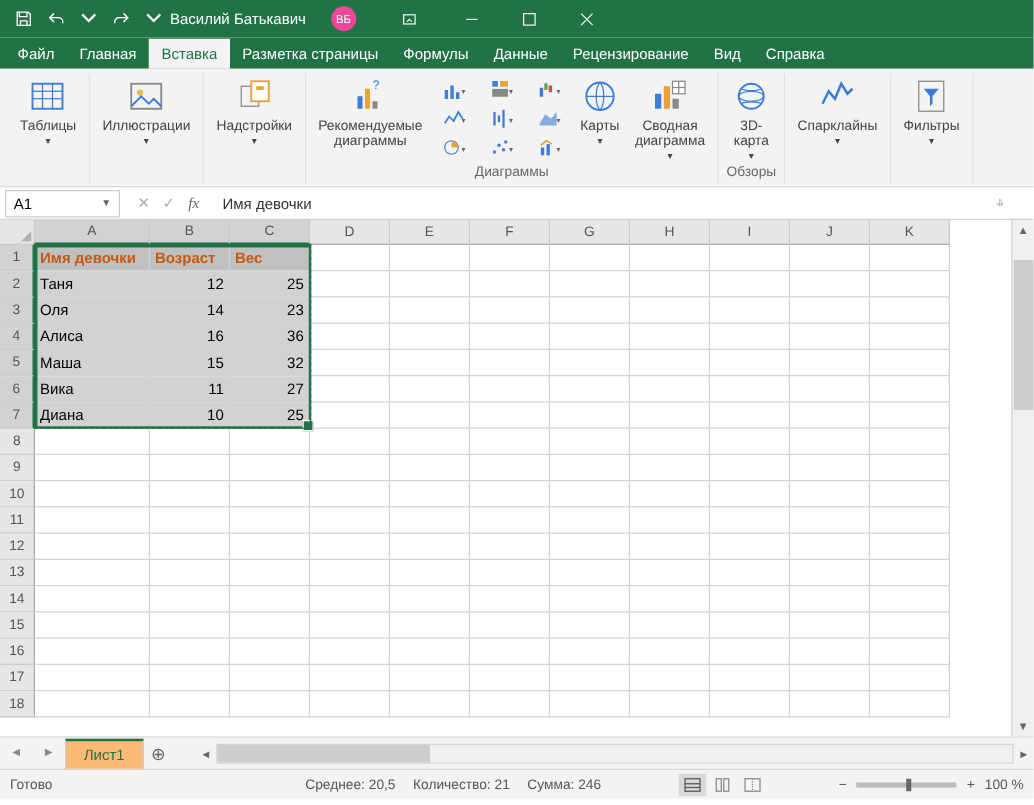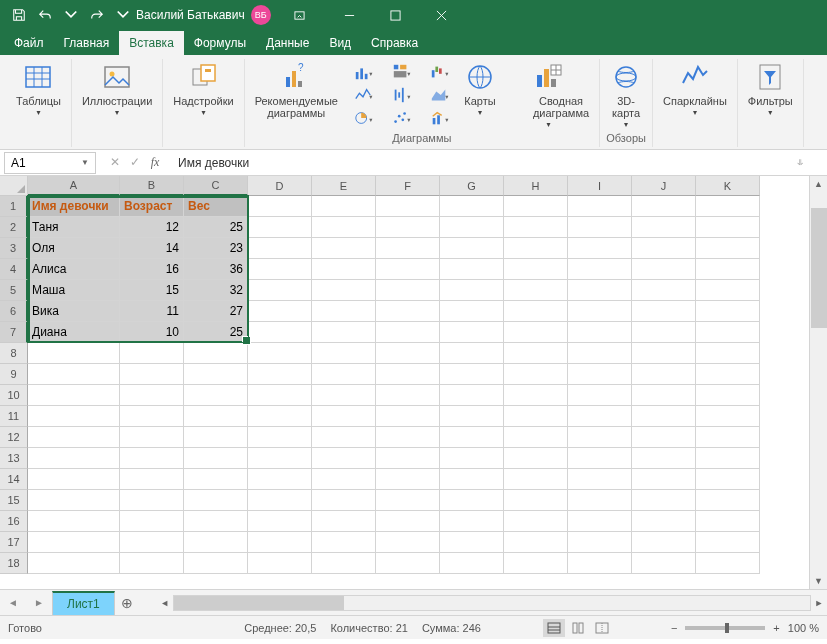--- a/index.html
+++ b/index.html
@@ -4,21 +4,21 @@
 <style>
 * { margin:0; padding:0; box-sizing:border-box; font-family:"Segoe UI",Arial,sans-serif; }
 body { background:#fff; width:827px; height:644px; overflow:hidden; user-select:none; }
 
 
 .titlebar { height:30px; background:#217346; display:flex; align-items:center; color:#fff; font-size:12px; }
 .qat { display:flex; align-items:center; gap:0; padding-left:6px; }
 .qat .qbtn { width:26px; height:26px; display:flex; align-items:center; justify-content:center; }
 .qat svg { width:14px; height:14px; fill:#fff; }
 .title-center { flex:1; text-align:center; }
-.user-area { display:flex; align-items:center; gap:6px; padding-right:4px; }
+.user-area { display:flex; align-items:center; gap:20px; padding-right:4px; }
 .avatar { width:20px; height:20px; border-radius:50%; background:#ec4899; font-size:9px; display:flex; align-items:center; justify-content:center; }
 .win-btns { display:flex; }
 .win-btn { width:46px; height:30px; display:flex; align-items:center; justify-content:center; }
 .win-btn svg { width:11px; height:11px; stroke:#fff; fill:none; stroke-width:1; }
 
 
 .ribbon-tabs { height:25px; background:#217346; display:flex; align-items:flex-end; color:#fff; font-size:12px; padding-left:4px; }
 .rtab { padding:5px 10px 5px; cursor:pointer; }
 .rtab.active { background:#f3f3f3; color:#217346; }
 .ribbon-right { margin-left:auto; display:flex; align-items:center; gap:12px; padding-right:12px; font-size:12px; }
@@ -72,21 +72,21 @@
 .sel-fill { background:#d2d2d2; }
 .hdr-cell { background:#c0c0c0; font-weight:bold; color:#c55a11; }
 .marching { position:absolute; left:-1px; top:-1px; width:222px; height:148px; border:1px dashed #217346; pointer-events:none; }
 .vscroll { width:18px; background:#f0f0f0; border-left:1px solid #d4d4d4; display:flex; flex-direction:column; }
 .vscroll .thumb { width:16px; height:120px; background:#cdcdcd; margin:16px auto 0; }
 .vscroll .arr { height:16px; display:flex; align-items:center; justify-content:center; font-size:9px; color:#666; }
 
 
 .sheettabs { height:26px; border-top:1px solid #d4d4d4; display:flex; align-items:center; background:#f3f3f3; font-size:12px; }
 .nav-arr { width:26px; text-align:center; color:#888; font-size:10px; }
-.stab { padding:4px 14px; background:#7dd3fc; border:1px solid #ccc; border-bottom:none; border-top:2px solid #217346; color:#217346; }
+.stab { padding:4px 14px; background:#fdba74; border:1px solid #ccc; border-bottom:none; border-top:2px solid #217346; color:#217346; }
 .addsheet { width:24px; text-align:center; color:#666; font-size:14px; }
 .hscroll { flex:1; display:flex; align-items:center; margin-left:18px; }
 .hscroll .track { flex:1; height:16px; background:#f0f0f0; border:1px solid #d4d4d4; position:relative; }
 .hscroll .thumb { position:absolute; left:0; top:0; width:170px; height:14px; background:#cdcdcd; }
 .hscroll .arr { width:16px; text-align:center; font-size:9px; color:#666; }
 
 
 .status { height:24px; background:#f3f3f3; border-top:1px solid #d4d4d4; display:flex; align-items:center; font-size:11px; color:#555; padding:0 8px;gap:44px; }
 .status .stats { margin-left:auto; display:flex; gap:14px; }
 .status .views { display:flex; gap:2px; margin-left:18px; }
@@ -157,22 +157,24 @@
           <line x1="11" y1="1" x2="1" y2="11"></line>
         </svg>
       </div>
   </div>
 </div>
 
 <div class="ribbon-tabs">
   <div class="rtab">Файл</div>
   <div class="rtab">Главная</div>
   <div class="rtab active">Вставка</div>
+  <div class="rtab">Разметка страницы</div>
   <div class="rtab">Формулы</div>
   <div class="rtab">Данные</div>
+  <div class="rtab">Рецензирование</div>
   <div class="rtab">Вид</div>
   <div class="rtab">Справка</div>
 </div>
 
 <div class="ribbon">
   <div class="rgroup">
     <div class="rbtn">
       <div class="icon">
           <svg viewBox="0 0 32 32">
             <rect x="4" y="6" width="24" height="20" fill="none" stroke="#3b7dd8" stroke-width="1.5"></rect>
@@ -314,21 +316,21 @@
         <div class="icon">
             <svg viewBox="0 0 32 32">
               <rect x="4" y="14" width="5" height="12" fill="#3b7dd8"></rect>
               <rect x="11" y="8" width="5" height="18" fill="#e8a33d"></rect>
               <rect x="18" y="18" width="5" height="8" fill="#888"></rect>
               <rect x="18" y="4" width="10" height="10" fill="#fff" stroke="#888"></rect>
               <line x1="18" y1="9" x2="28" y2="9" stroke="#888"></line>
               <line x1="23" y1="4" x2="23" y2="14" stroke="#888"></line>
             </svg>
           </div>
-        <div class="lbl" style="white-space:pre;margin-left:25px;">Сводная
+        <div class="lbl" style="white-space:pre;">Сводная
 диаграмма</div>
           <div class="drop">▾</div>
       </div>
     </div>
     <div class="rgroup-label">Диаграммы</div>
   </div>
   <div class="rgroup">
     <div class="rbtn">
       <div class="icon">
           <svg viewBox="0 0 32 32">

